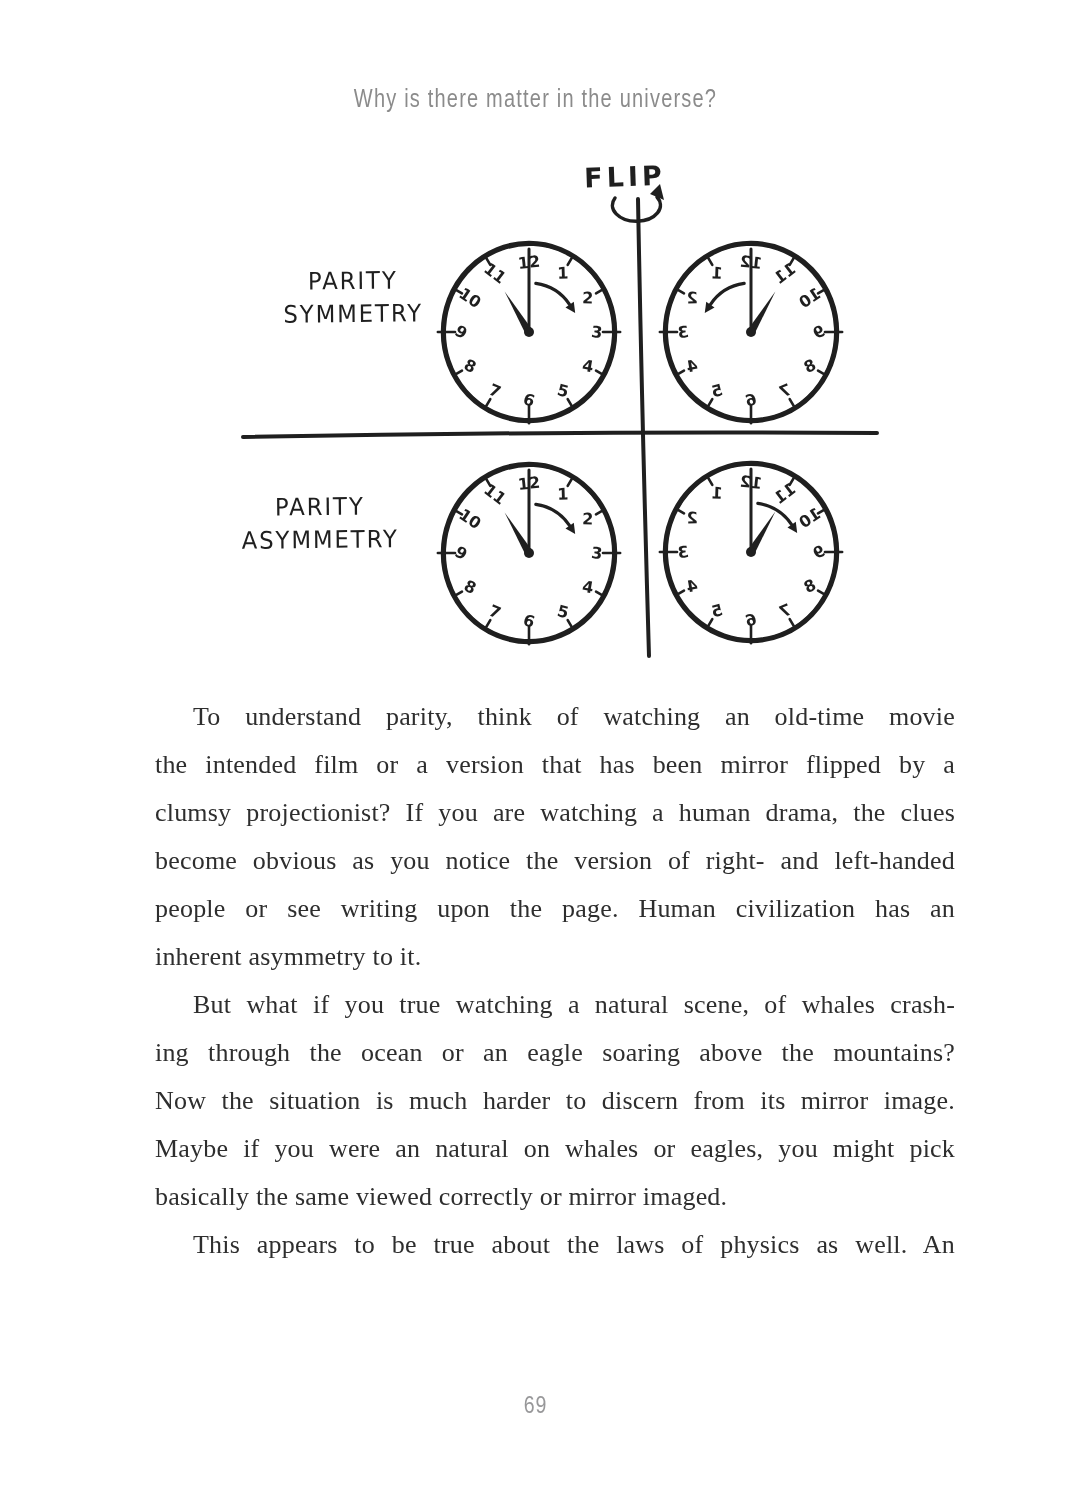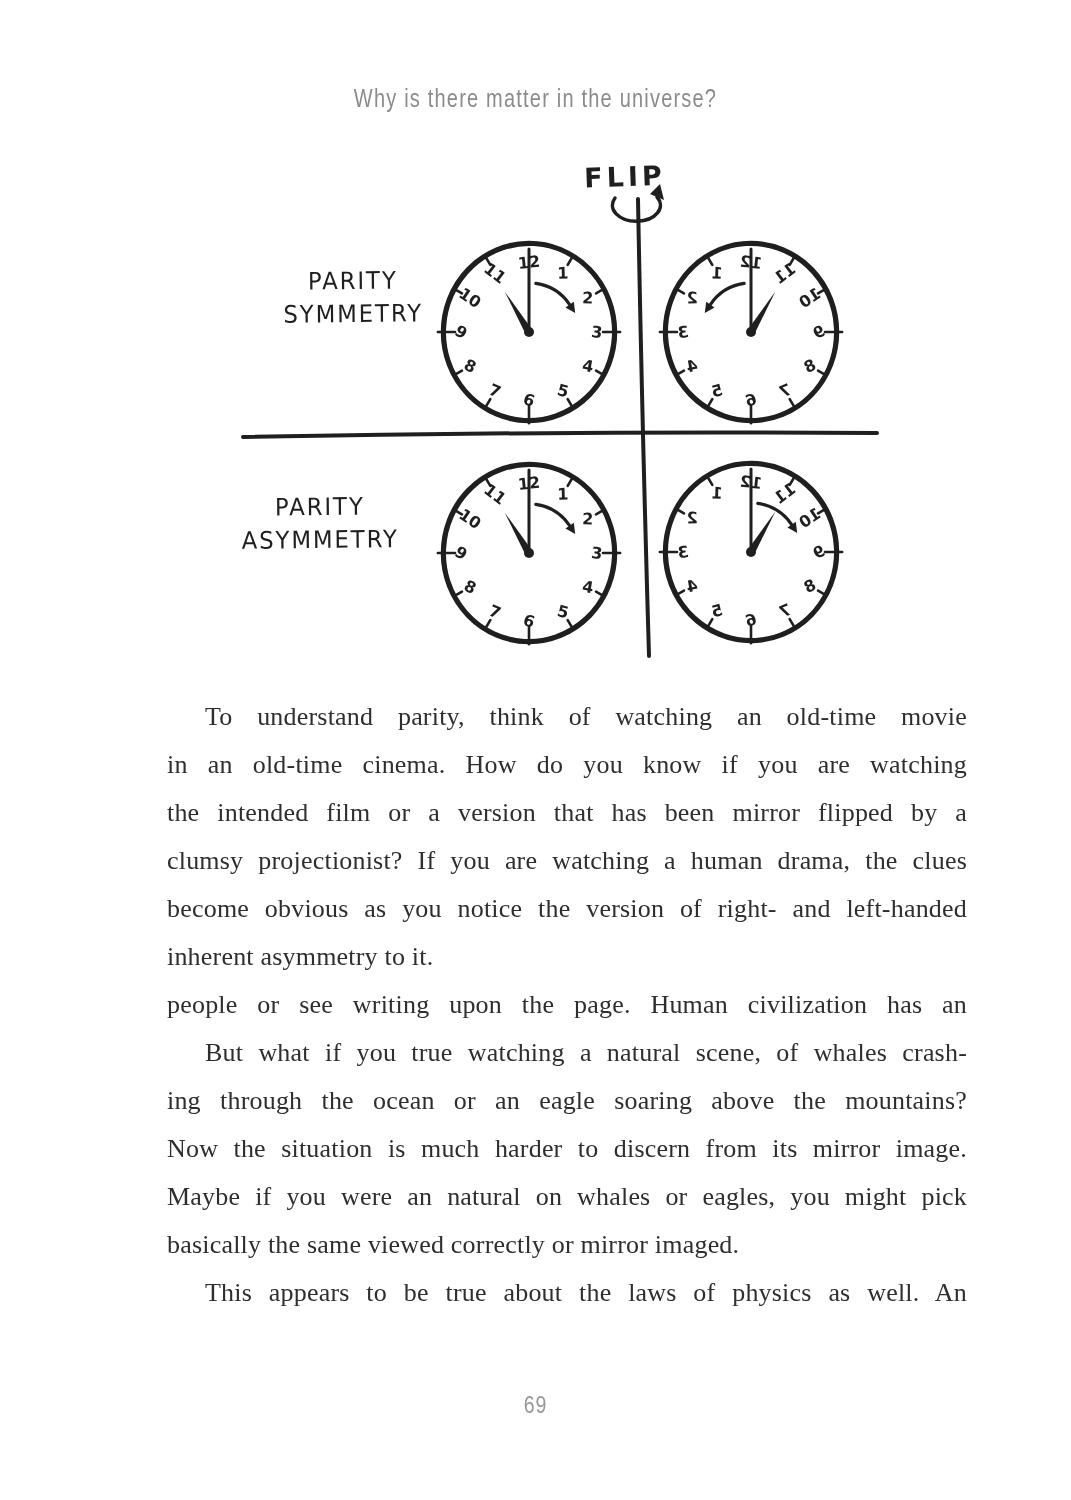--- a/index.html
+++ b/index.html
@@ -24,21 +24,21 @@
     transform:rotate(-2deg);
   }
   .row-label {
     position:absolute; text-align:center;
     font-family:"DejaVu Sans", sans-serif; font-weight:500;
     font-size:24px; letter-spacing:2px; color:#1f1f1f; line-height:33px;
     transform:scaleX(0.95) rotate(-0.6deg);
   }
   #label-symmetry  { left:253px; top:265px; width:200px; }
   #label-asymmetry { left:210px; top:491px; width:220px; }
-  .body-text { position:absolute; left:155px; top:693px; width:800px;margin-left:12px; }
+  .body-text { position:absolute; left:155px; top:693px; width:800px; }
   .body-line {
     height:48px; line-height:48px; font-size:26px; color:#2e2e2e;
     text-align:justify; text-align-last:justify; letter-spacing:0.2px;
     white-space:normal; overflow:visible;
   }
   .body-line.indent { padding-left:38px; }
   .body-line.lastline { text-align-last:left; }
   .page-number {
     position:absolute; top:1392px; left:0; width:100%;
     text-align:center; color:#98989a;
@@ -208,26 +208,25 @@
     </div>
 
     <div class="row-label" id="label-asymmetry">
       <div>PARITY</div>
       <div>ASYMMETRY</div>
     </div>
   </div>
 
   <div class="body-text" id="body-text">
       <div class="body-line indent">To understand parity, think of watching an old-time movie</div>
-      <div class="body-line">in an old-time cinema. How do you know if you are watching</div>
       <div class="body-line">the intended film or a version that has been mirror flipped by a</div>
       <div class="body-line">clumsy projectionist? If you are watching a human drama, the clues</div>
       <div class="body-line">become obvious as you notice the version of right- and left-handed</div>
+      <div class="body-line">people or see writing upon the page. Human civilization has an</div>
       <div class="body-line lastline">inherent asymmetry to it.</div>
-      <div class="body-line">people or see writing upon the page. Human civilization has an</div>
       <div class="body-line indent">But what if you true watching a natural scene, of whales crash-</div>
       <div class="body-line">ing through the ocean or an eagle soaring above the mountains?</div>
       <div class="body-line">Now the situation is much harder to discern from its mirror image.</div>
       <div class="body-line">Maybe if you were an natural on whales or eagles, you might pick</div>
       <div class="body-line lastline">basically the same viewed correctly or mirror imaged.</div>
       <div class="body-line indent">This appears to be true about the laws of physics as well. An</div>
     </div>
 
   <div class="page-number">69</div>
 

